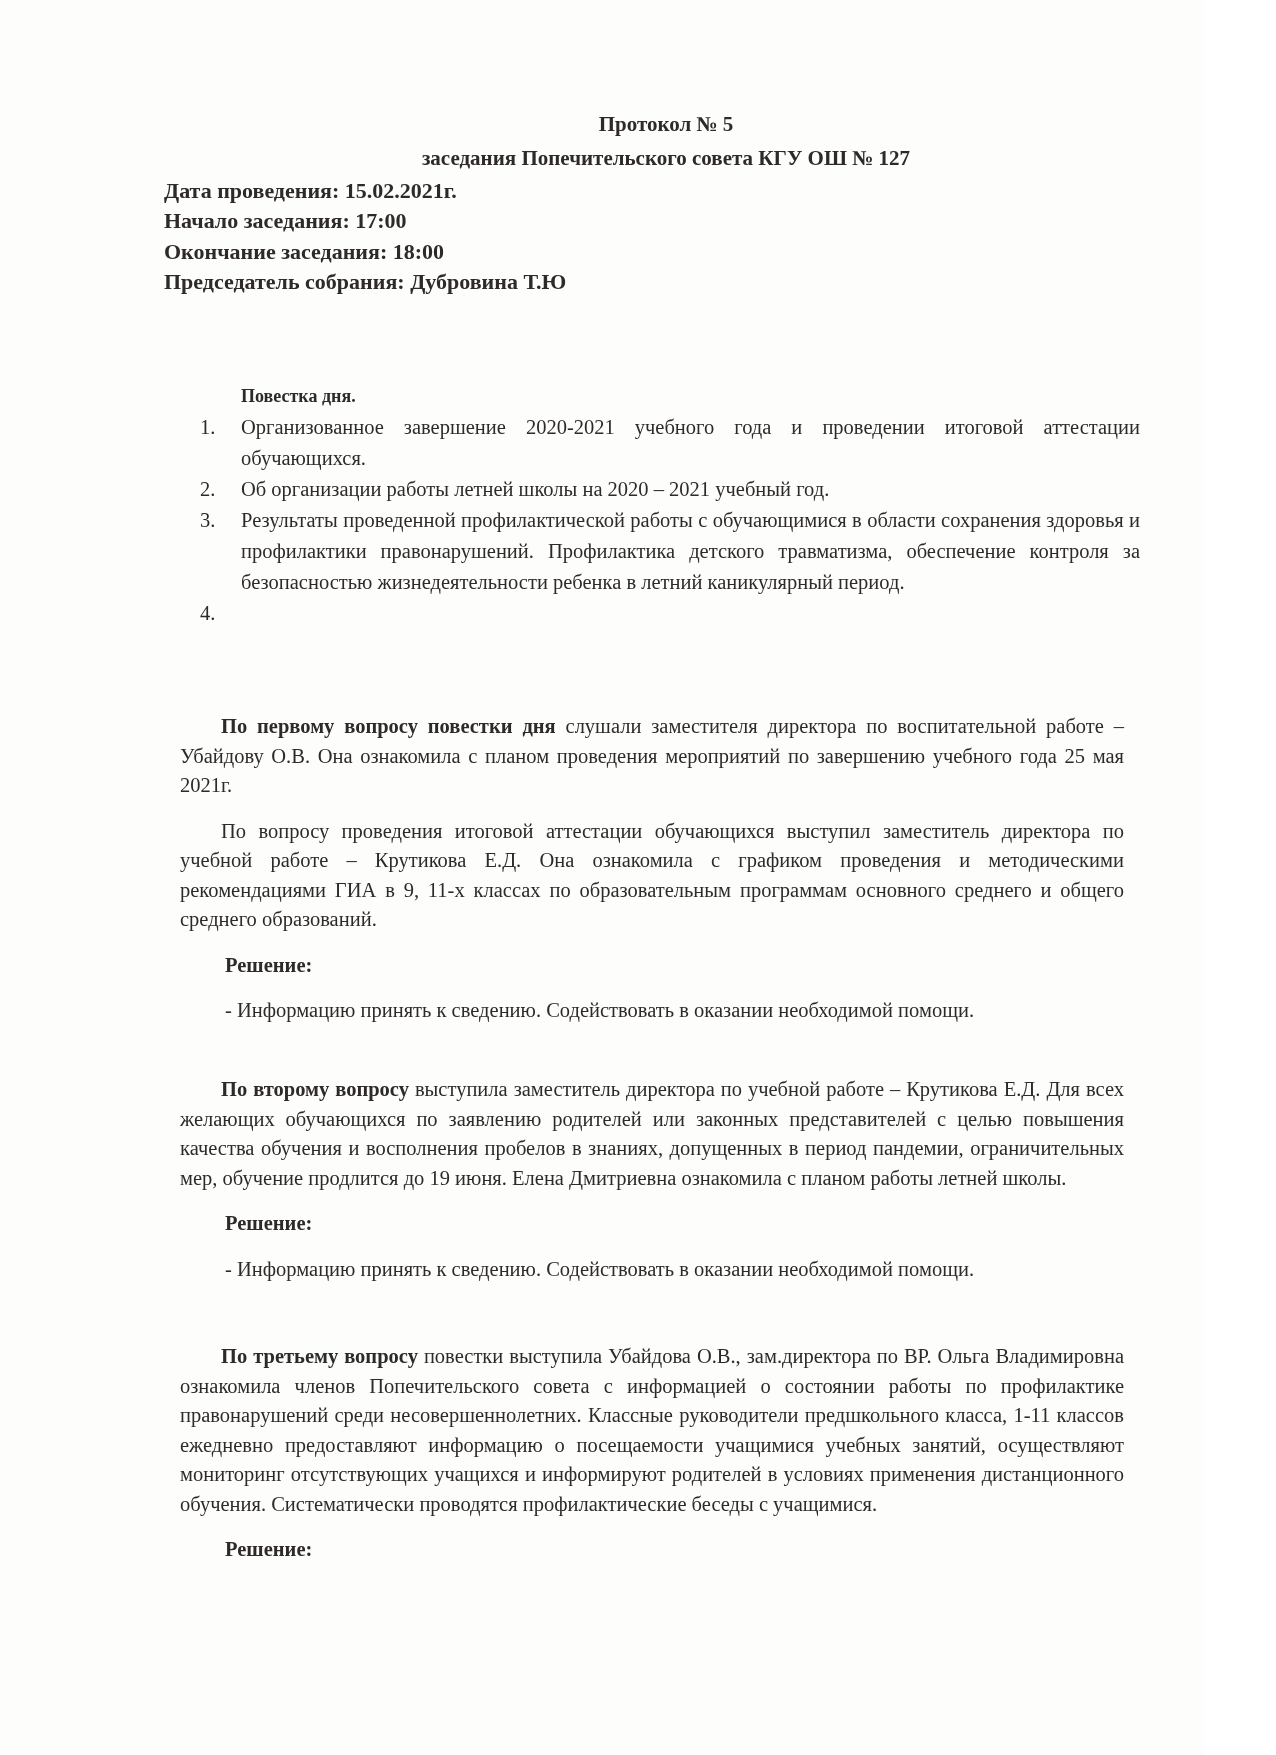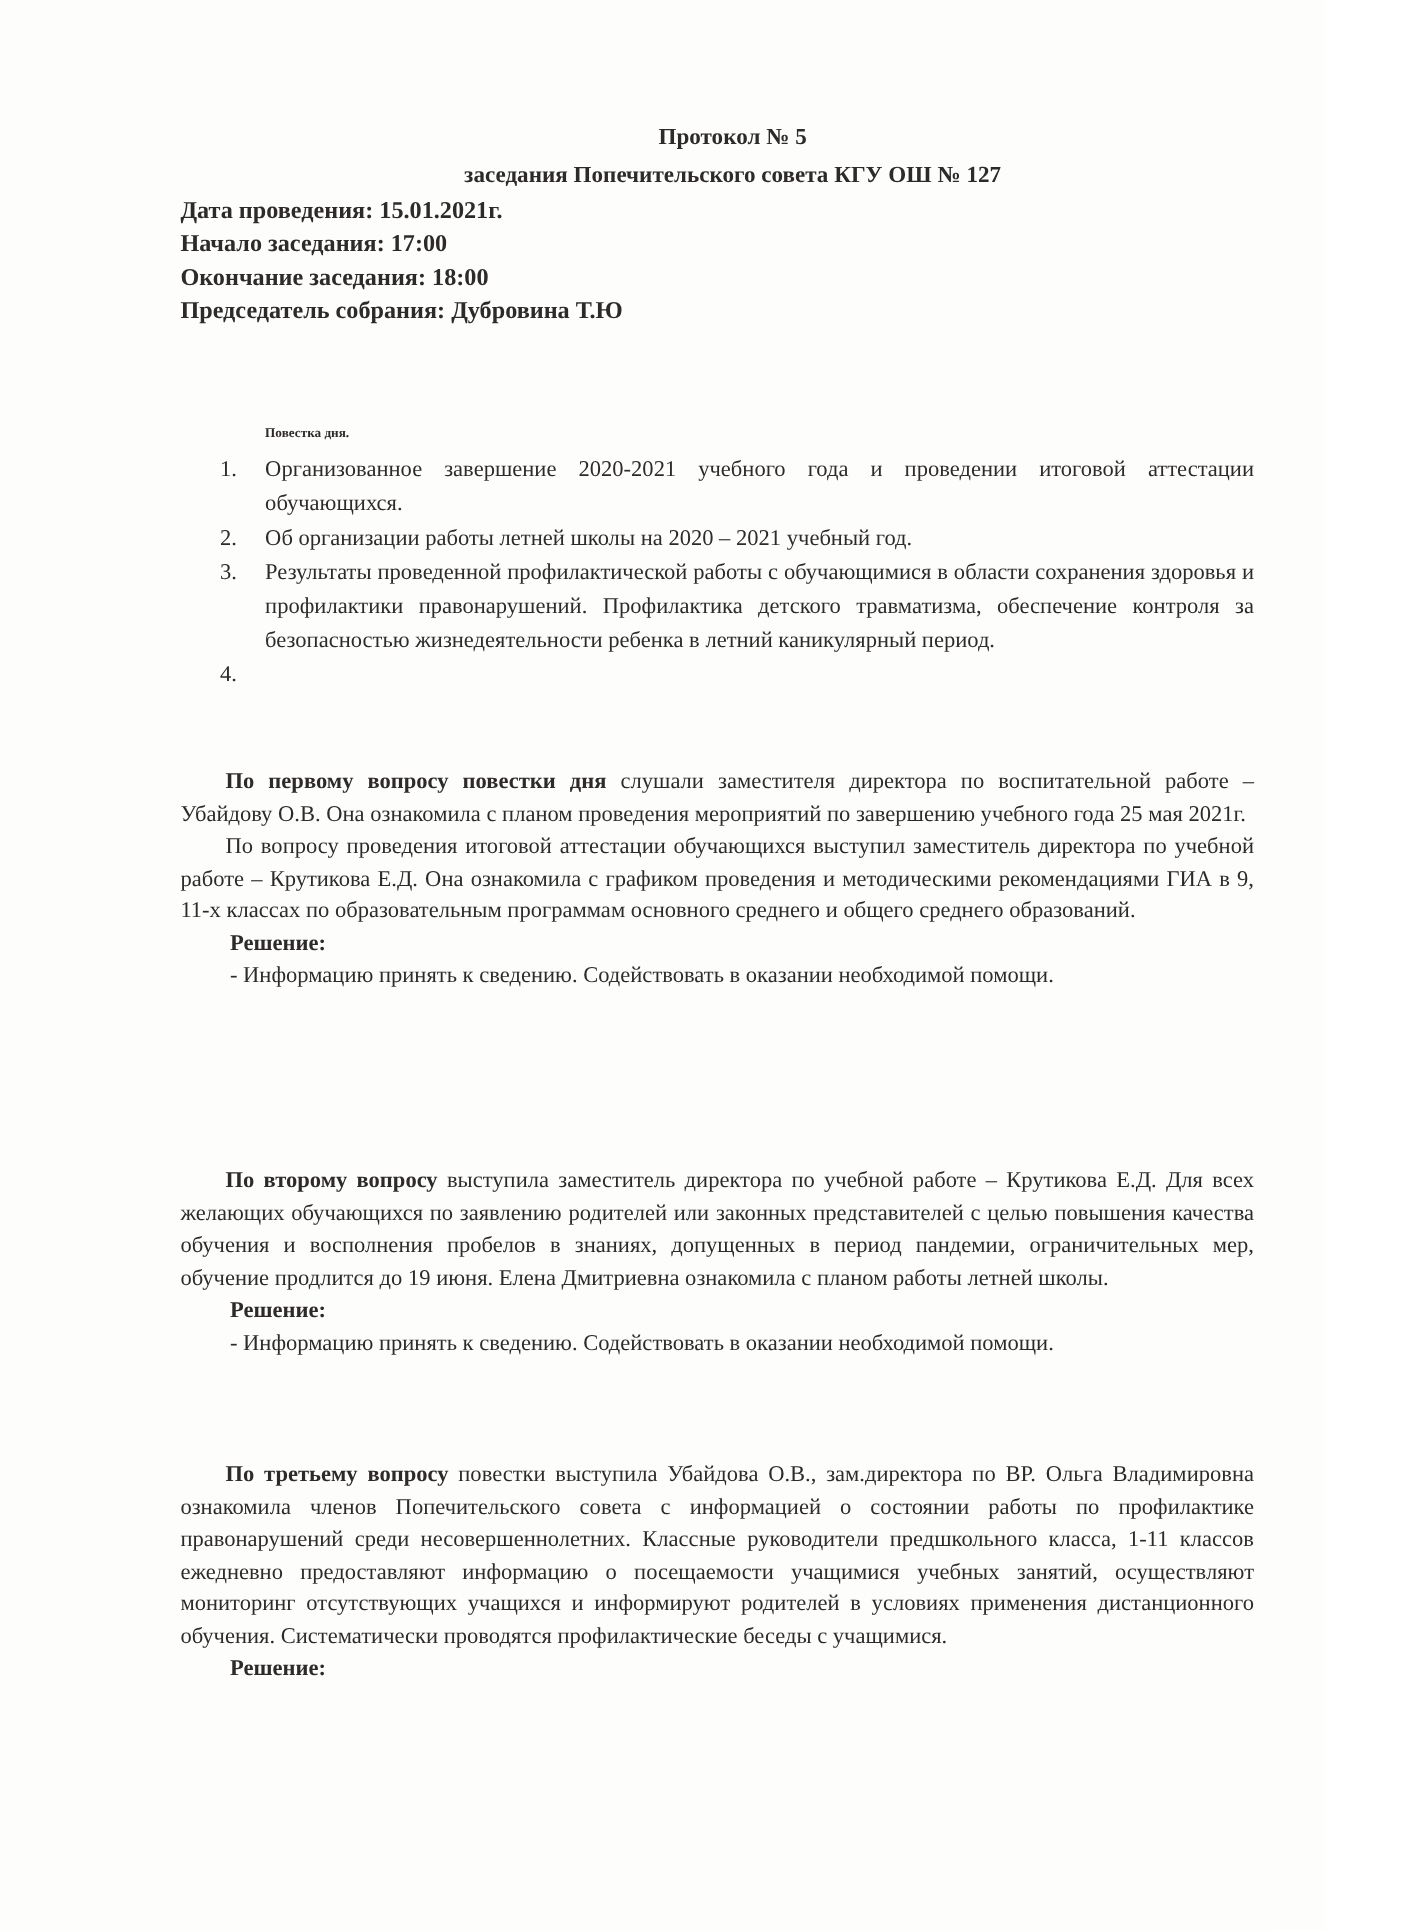--- a/index.html
+++ b/index.html
@@ -7,42 +7,42 @@
     width: 1276px; height: 1755px; position: relative; overflow: hidden;
     font-family: "Liberation Serif", "DejaVu Serif", serif;
     color: #2f2a2a;
   }
   .page { position: absolute; left: 0; top: 0; width: 1204px; height: 1755px; background: #fdfdfc; }
   .title { position: absolute; left: 0; width: 1276px; text-align: center; font-weight: bold; font-size: 21px; }
   .t1 { top: 112px; left: 28px; }
   .t2 { top: 146px; left: 28px; }
   .meta { position: absolute; left: 164px; font-weight: bold; font-size: 22px; line-height: 30px; top: 176px; }
   .meta div { height: 30.4px; white-space: nowrap; }
-  .agenda-head { position: absolute; left: 241px; top: 386px; font-weight: bold; font-size: 12px; }
+  .agenda-head { position: absolute; left: 241px; top: 386px; font-weight: bold; font-size: 18px; }
   .agenda { position: absolute; left: 200px; top: 412px; width: 940px; font-size: 20.5px; line-height: 31px; margin: 0; padding: 0; list-style: none; }
   .agenda li { position: relative; padding-left: 41px; text-align: justify; }
   .agenda li .num { position: absolute; left: 0; top: 0; }
   .block { position: absolute; left: 164px; width: 976px; font-size: 20.5px; line-height: 29.5px; text-align: justify; }
-  .block p { margin: 0; text-indent: 41px; }
+  .block p { margin: 16px; text-indent: 41px; }
   .block .b { font-weight: bold; }
   .block .dec-label { font-weight: bold; text-indent: 0; padding-left: 45px; }
   .block .dec-text { text-indent: 0; padding-left: 45px; }
   .q1 { top: 696px; }
   .q2 { top: 1059px; }
   .q3 { top: 1326px; }
 </style>
 </head>
 <body>
 
 <div class="page">
   <div class="title t1">Протокол № 5</div>
   <div class="title t2">заседания Попечительского совета КГУ ОШ № 127</div>
 
   <div class="meta">
-    <div>Дата проведения: 15.01.2021г.</div>
+    <div>Дата проведения: 15.02.2021г.</div>
     <div>Начало заседания: 17:00</div>
     <div>Окончание заседания: 18:00</div>
     <div>Председатель собрания: Дубровина Т.Ю</div>
   </div>
 
   <div class="agenda-head">Повестка дня.</div>
   <ol class="agenda">
     <li><span class="num">1.</span><span>Организованное завершение 2020-2021 учебного года и проведении итоговой аттестации обучающихся.</span></li>
     <li><span class="num">2.</span><span>Об организации работы летней школы на 2020 – 2021 учебный год.</span></li>
     <li><span class="num">3.</span><span>Результаты проведенной профилактической работы с обучающимися в области сохранения здоровья и профилактики правонарушений.  Профилактика детского травматизма, обеспечение контроля за безопасностью жизнедеятельности ребенка в летний каникулярный период.</span></li>

